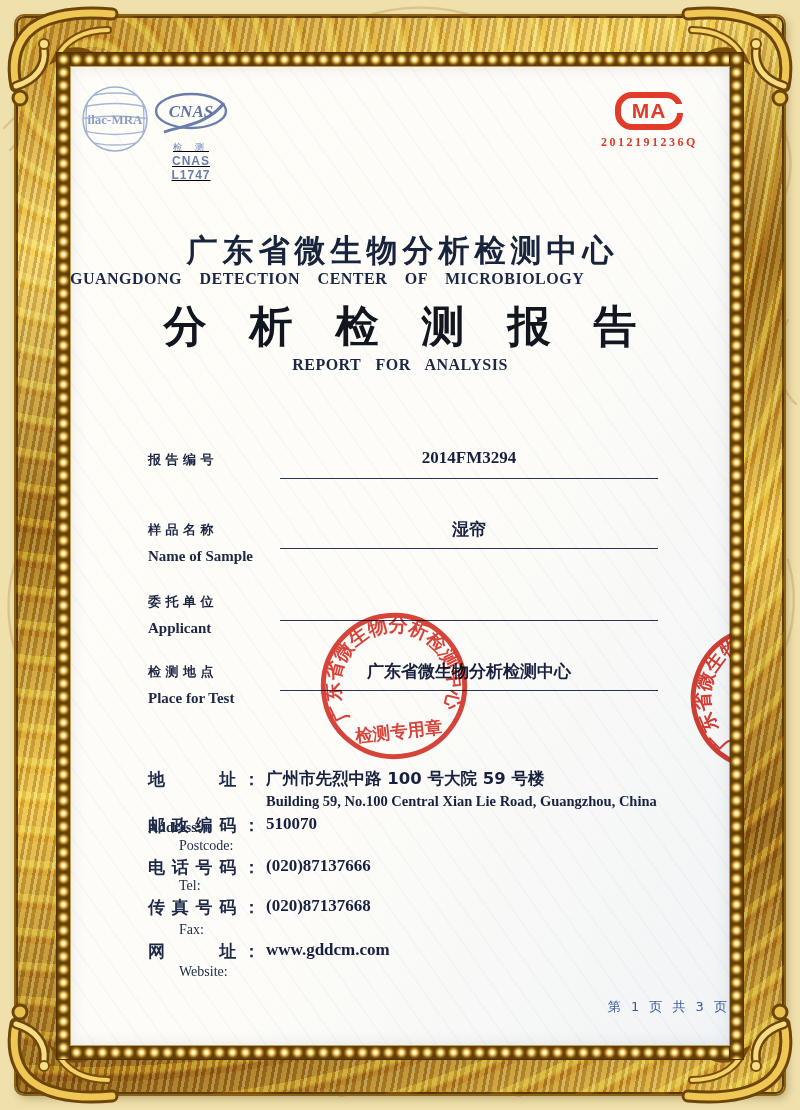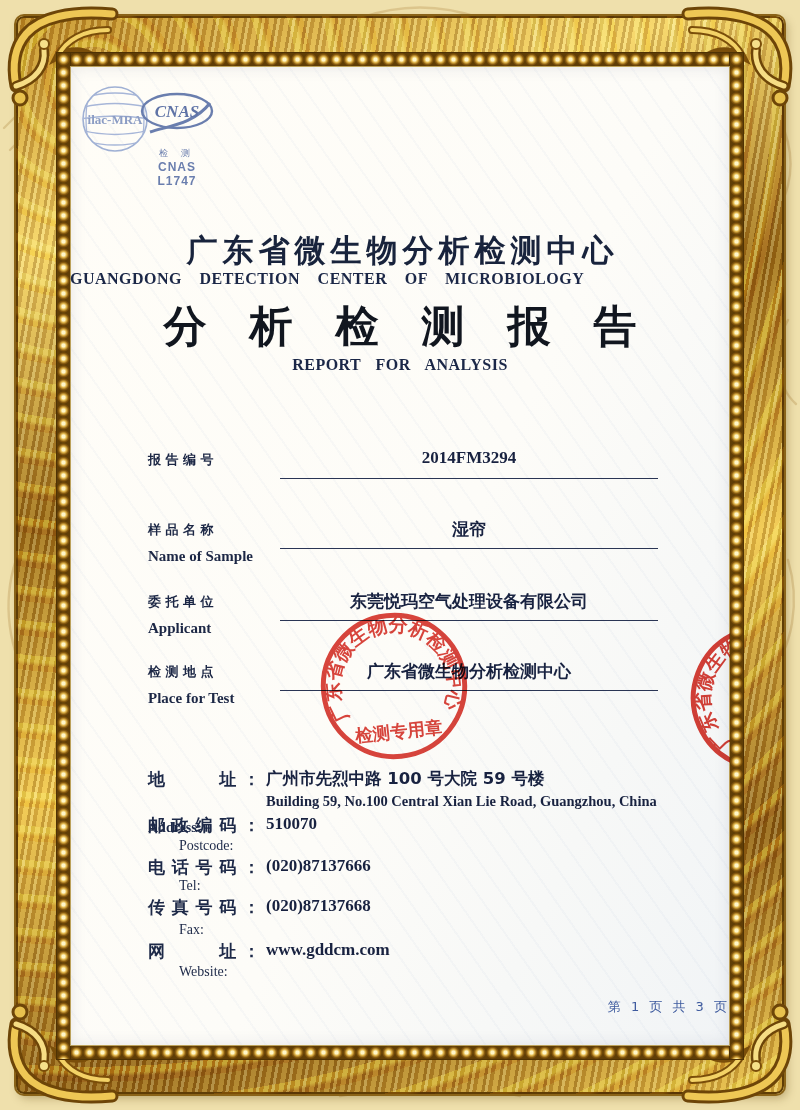--- a/index.html
+++ b/index.html
@@ -30,22 +30,22 @@
   .corner.bl{bottom:0;left:0;transform:scaleY(-1);}
   .corner.br{bottom:0;right:0;transform:scale(-1,-1);}
   
   .paper{position:absolute;left:70px;right:70px;top:66px;bottom:64px;overflow:hidden;
     background:linear-gradient(115deg,#fffdf7 0%,#fdfcf8 55%,#f1f4f6 100%);
     box-shadow:inset 0 0 16px rgba(110,115,140,.18), inset 0 0 0 1px #c3a657;}
   .paper::before{content:"";position:absolute;inset:0;
     background:repeating-linear-gradient(55deg, rgba(150,170,205,.06) 0 2px, rgba(0,0,0,0) 2px 20px);}
   
   .ilac{position:absolute;left:10px;top:16px;width:70px;height:74px;}
-  .cnas{position:absolute;left:68px;top:24px;width:78px;text-align:center;}
-  .cnas-sub{font-family:"DejaVu Sans",sans-serif;font-size:9px;color:#6a7eae;letter-spacing:5px;margin-top:7px;}
+  .cnas{position:absolute;left:82px;top:24px;width:78px;text-align:center;text-decoration:underline;}
+  .cnas-sub{font-family:"DejaVu Sans",sans-serif;font-size:9px;color:#6a7eae;letter-spacing:5px;margin-top:1px;}
   .cnas-code{font-family:"Liberation Sans",sans-serif;font-size:12px;font-weight:700;color:#6a7eae;letter-spacing:1px;}
   .cma{position:absolute;right:33px;top:26px;width:96px;text-align:center;}
   .cma-box{position:relative;width:56px;height:26px;margin:0 auto;border:6px solid #e23b2a;border-radius:17px;}
   .cma-notch{position:absolute;right:-7px;top:6px;width:8px;height:9px;background:#fdfcf8;}
   .cma-ma{position:absolute;inset:0;display:flex;align-items:center;justify-content:center;
     font-family:"Liberation Sans",sans-serif;font-weight:900;font-size:21px;color:#e23b2a;letter-spacing:1px;}
   .cma-code{margin-top:5px;font-size:12px;font-weight:700;color:#e23b2a;letter-spacing:2.5px;}
   
   .org-cn{position:absolute;left:0;right:0;top:164px;text-align:center;
     font-family:"DejaVu Sans",sans-serif;font-size:31px;font-weight:700;color:#18233c;letter-spacing:5px;padding-left:5px;}
@@ -183,41 +183,47 @@
     <div class="cnas">
       <svg width="78" height="46" viewBox="0 0 78 46">
         <ellipse cx="39" cy="21" rx="35" ry="17" fill="none" stroke="#6a7eae" stroke-width="2.4"></ellipse>
         <path d="M72,13 C56,34 30,36 12,42" fill="none" stroke="#6a7eae" stroke-width="3"></path>
         <text x="39" y="27" text-anchor="middle" font-size="17" font-weight="bold" font-style="italic" fill="#5f73a6">CNAS</text>
       </svg>
       <div class="cnas-sub">检 测</div>
       <div class="cnas-code">CNAS L1747</div>
     </div>
 
+    <div class="cma">
+      <div class="cma-box">
+        <div class="cma-notch"></div>
+        <div class="cma-ma">MA</div>
+      </div>
+      <div class="cma-code">2012191236Q</div>
+    </div>
 
     <div class="org-cn">广东省微生物分析检测中心</div>
     <div class="org-en">GUANGDONG DETECTION CENTER OF MICROBIOLOGY</div>
     <div class="title-cn">分 析 检 测 报 告</div>
     <div class="title-en">REPORT FOR ANALYSIS</div>
 
     <div class="field" style="top:385px">
       <div class="f-cn">报 告 编 号</div>
       <div class="f-val">2014FM3294</div>
       <div class="f-line"></div>
     </div>
     <div class="field" style="top:455px">
       <div class="f-cn">样 品 名 称</div>
       <div class="f-en">Name of Sample</div>
       <div class="f-val">湿帘</div>
       <div class="f-line"></div>
     </div>
     <div class="field" style="top:527px">
       <div class="f-cn">委 托 单 位</div>
       <div class="f-en">Applicant</div>
-      <div class="f-val">东莞悦玛空气处理设备有限公司</div>
       <div class="f-line"></div>
     </div>
     <div class="field" style="top:597px">
       <div class="f-cn">检 测 地 点</div>
       <div class="f-en">Place for Test</div>
       <div class="f-val">广东省微生物分析检测中心</div>
       <div class="f-line"></div>
     </div>
 
     <svg class="stamp1" viewBox="0 0 200 200">

